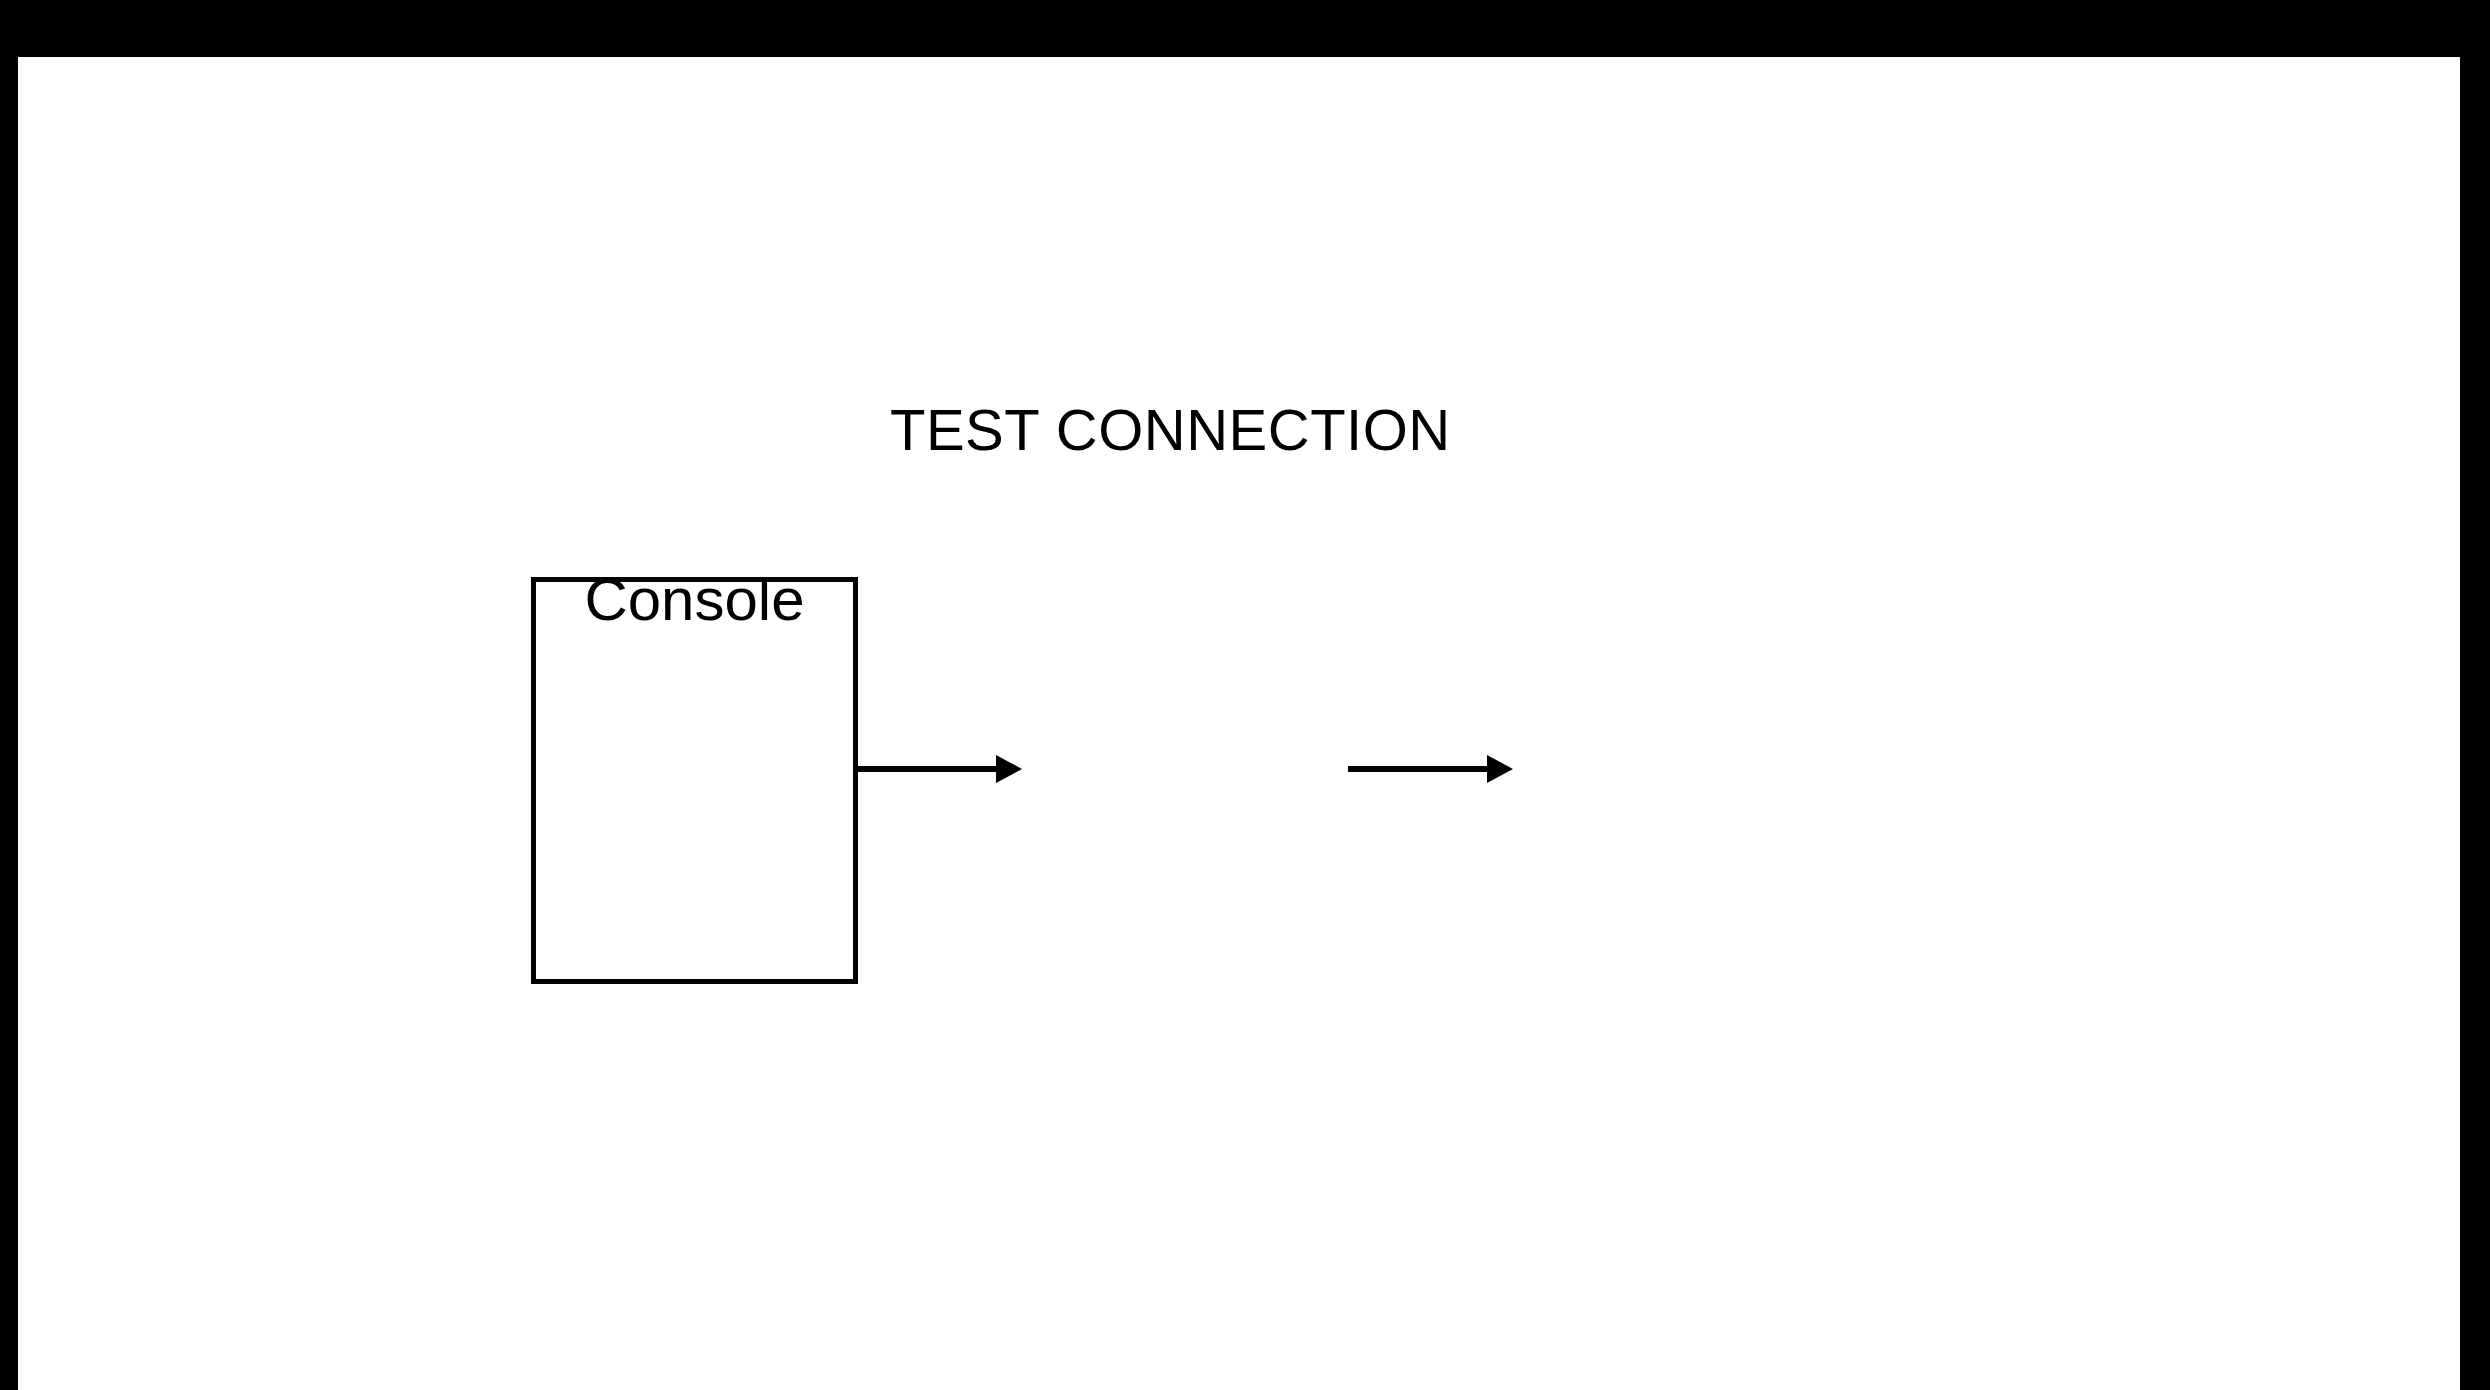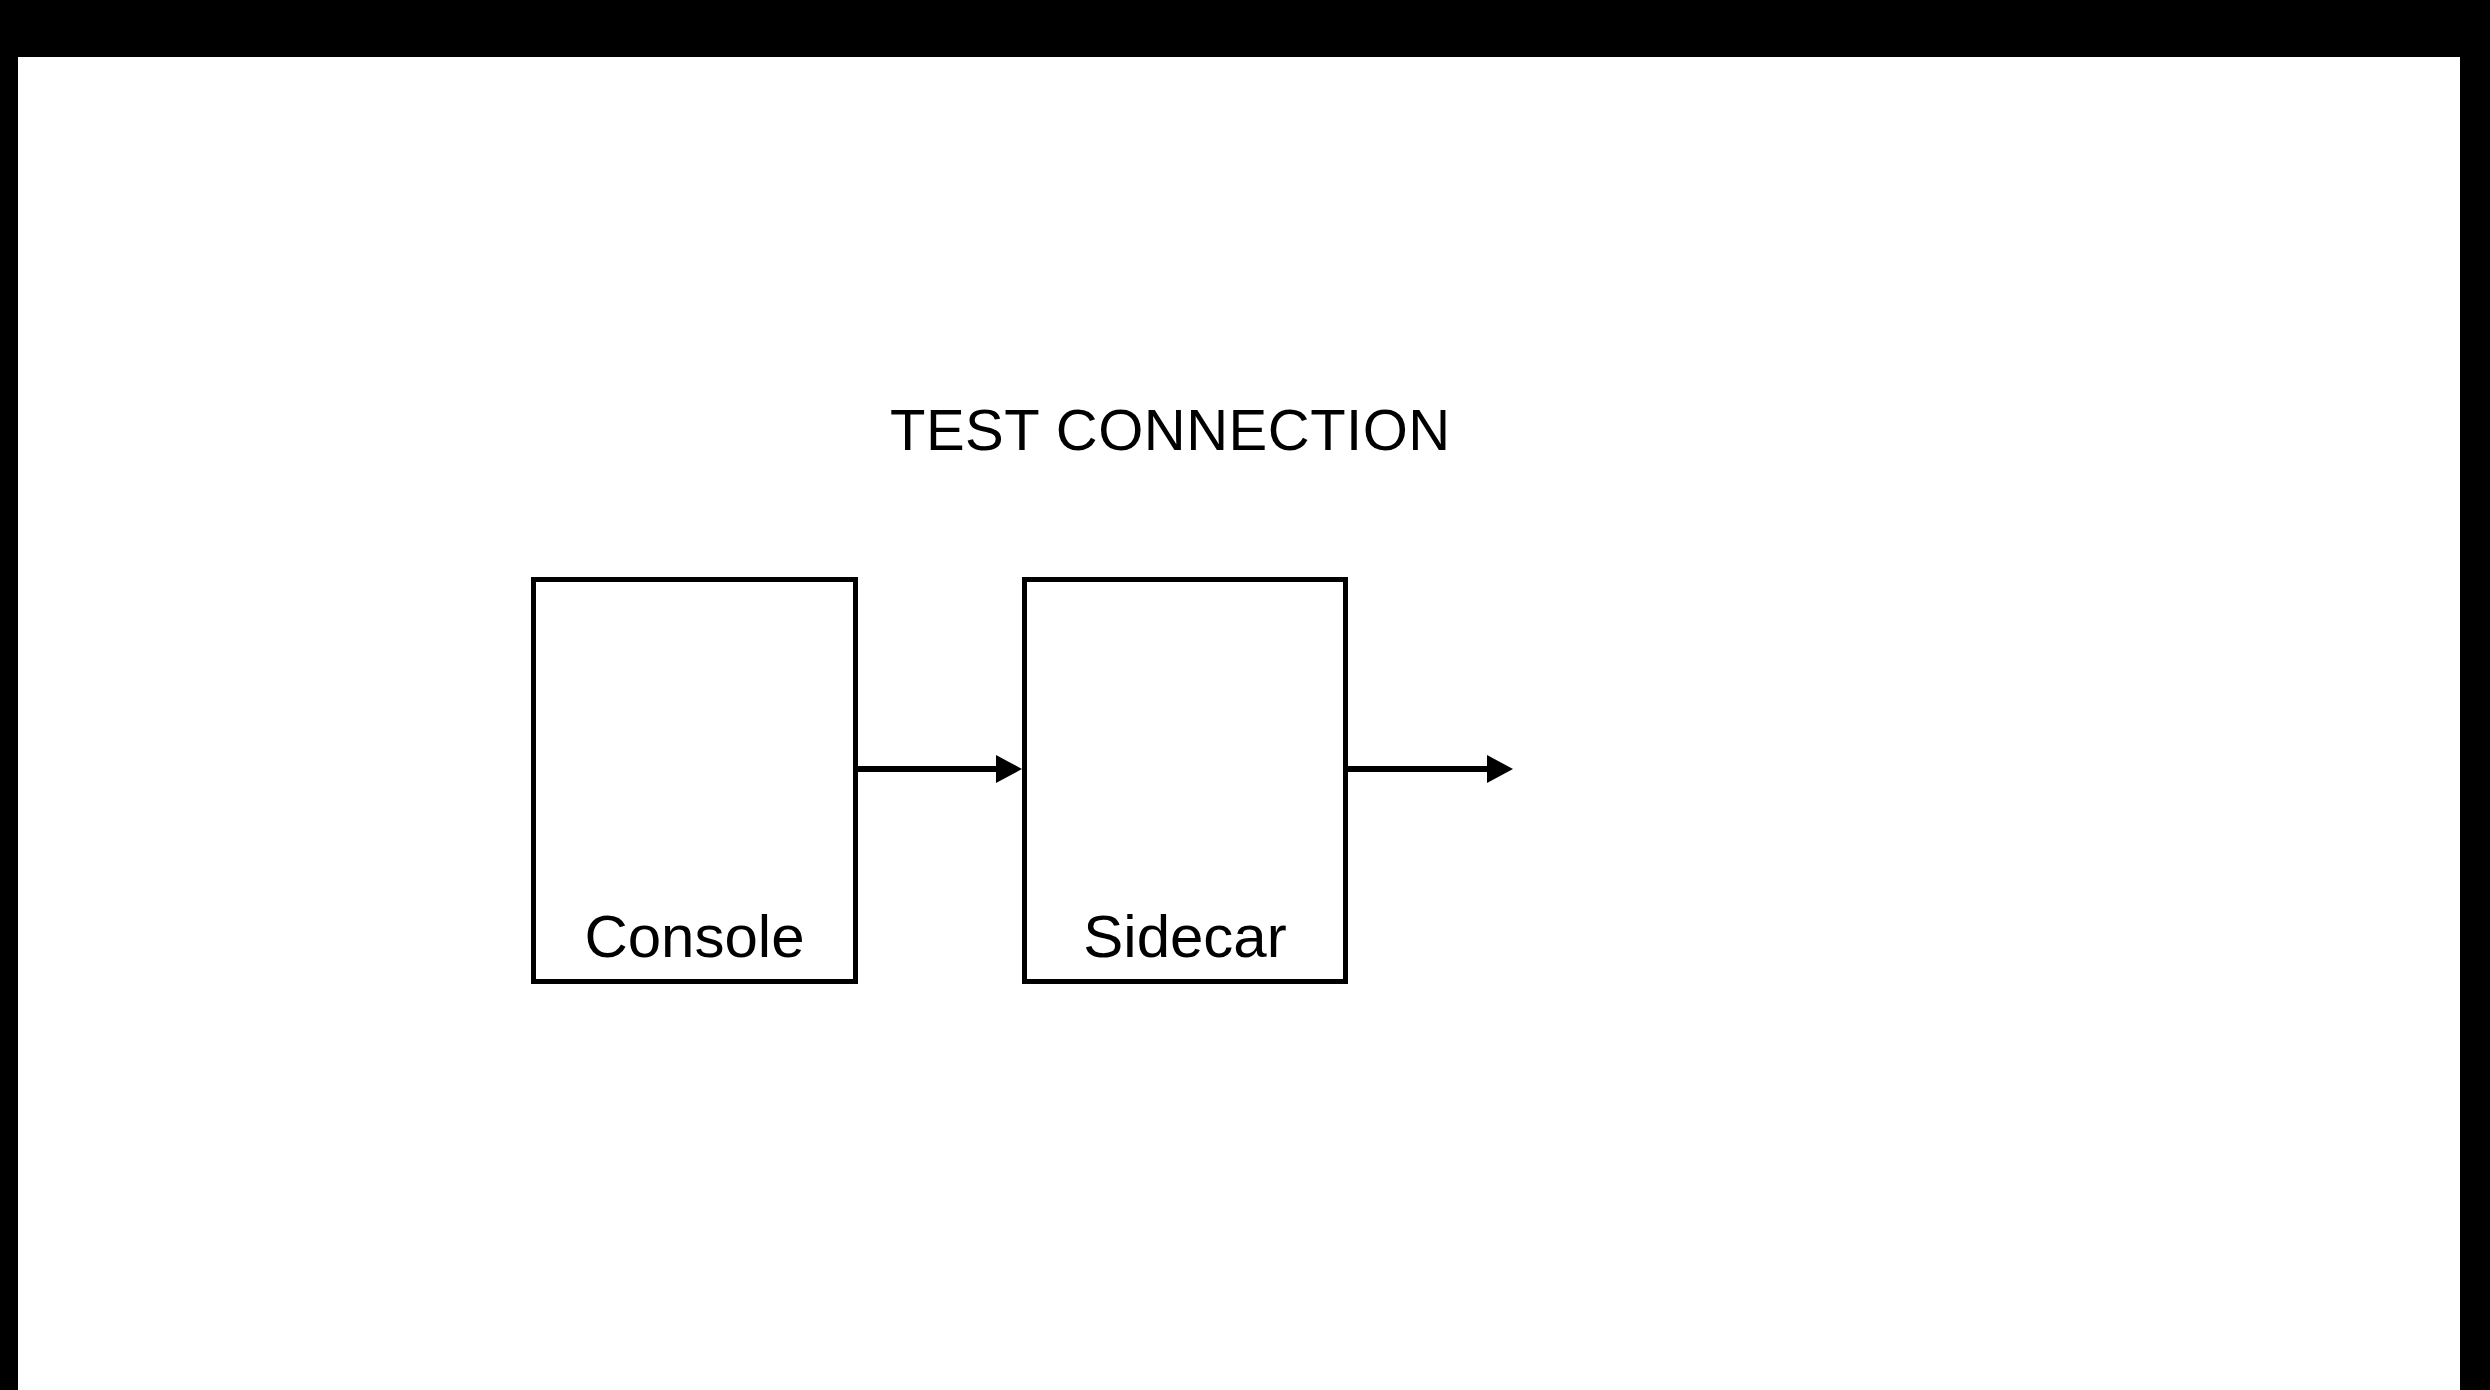--- a/index.html
+++ b/index.html
@@ -34,21 +34,21 @@
     letter-spacing: 0.5px;
   }
   .node-box {
     position: absolute;
     top: 520px;
     height: 407px;
     border: 5px solid #000000;
     box-sizing: border-box;
     background: #ffffff;
     display: flex;
-    align-items: flex-end;
+    align-items: flex-start;
     justify-content: center;
   }
   .node-box .node-label {
     font-size: 60px;
     line-height: 1;
     color: #000000;
     white-space: nowrap;
     transform: translateY(-12px);
   }
   .node-console  { left: 513px;  width: 327px; }
@@ -89,23 +89,20 @@
 
   <div class="node-box node-console">
     <span class="node-label">Console</span>
   </div>
 
   <div class="arrow arrow-1">
     <div class="arrow-line"></div>
     <div class="arrow-head"></div>
   </div>
 
-  <div class="node-box node-sidecar">
-    <span class="node-label">Sidecar</span>
-  </div>
 
   <div class="arrow arrow-2">
     <div class="arrow-line"></div>
     <div class="arrow-head"></div>
   </div>
 
 
 </div>
 
 </body></html>

